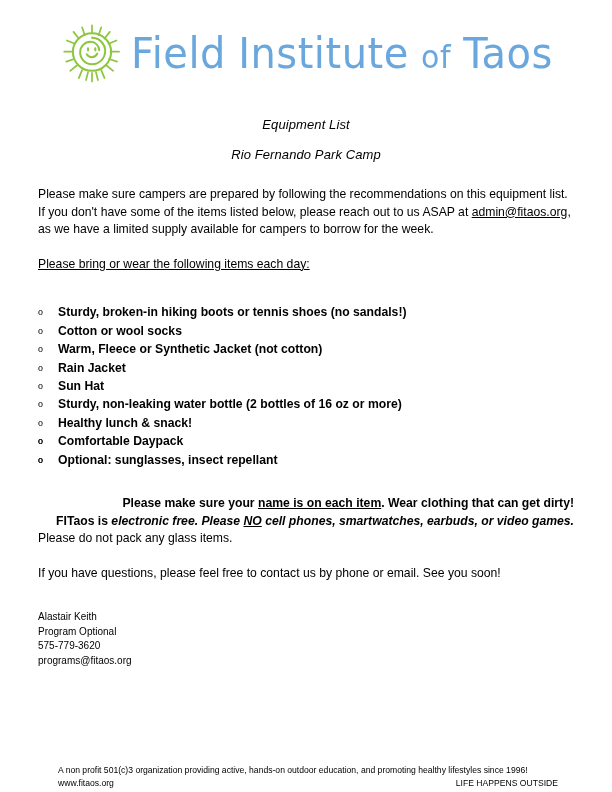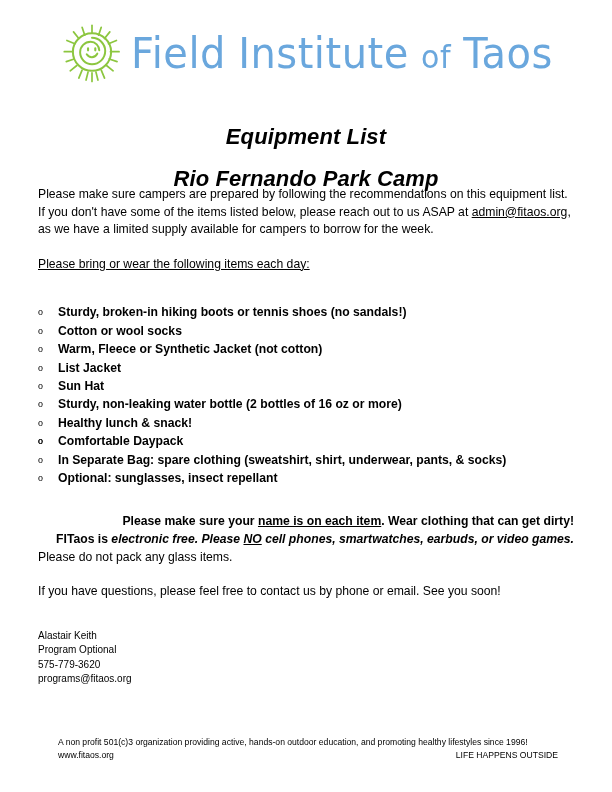--- a/index.html
+++ b/index.html
@@ -60,25 +60,25 @@
 
   
   .title-block {
     position: absolute;
     left: 0;
     top: 108px;
     width: 612px;
     text-align: center;
   }
   .doc-title {
-    font-size: 22px;
-    font-weight: bold;
+    font-size: 13px;
+    font-weight: normal;
     font-style: italic;
     line-height: 26px;
-    margin: 16px;
+    margin: 4px;
     letter-spacing: 0.1px;
   }
 
   
   .content {
     position: absolute;
     left: 38px;
     top: 186px;
     width: 536px;
     font-size: 12.2px;
@@ -131,21 +131,21 @@
   .signature {
     margin-top: 28px;
     line-height: 14.5px;
     font-size: 10px;
   }
 
   
   .footer {
     position: absolute;
     left: 58px;
-    top: 736px;
+    top: 764px;
     width: 500px;
     font-size: 8.6px;
     line-height: 12.5px;
   }
   .footer-row {
     display: flex;
     justify-content: space-between;
     align-items: baseline;
   }
 </style>
@@ -206,27 +206,27 @@
 
     <p class="para-intro"><span>Please make sure campers are prepared by following the recommendations on this equipment list. If you don't have some of the items listed below, please reach out to us ASAP at </span><span class="u">admin@fitaos.org</span><span>, as we have a limited supply available for campers to borrow for the week.</span></p>
 
 
     <p class="section-head">Please bring or wear the following items each day:</p>
 
     <ul class="items">
       <li><span class="marker">o</span><span>Sturdy, broken-in hiking boots or tennis shoes (no sandals!)</span></li>
       <li><span class="marker">o</span><span>Cotton or wool socks</span></li>
       <li><span class="marker">o</span><span>Warm, Fleece or Synthetic Jacket (not cotton)</span></li>
-      <li><span class="marker">o</span><span>List Jacket</span></li>
+      <li><span class="marker">o</span><span>Rain Jacket</span></li>
       <li><span class="marker">o</span><span>Sun Hat</span></li>
       <li><span class="marker">o</span><span>Sturdy, non-leaking water bottle (2 bottles of 16 oz or more)</span></li>
       <li><span class="marker">o</span><span>Healthy lunch &amp; snack!</span></li>
       <li><span class="marker">o</span></li>
       <li><span class="marker">o</span><span>Comfortable Daypack</span></li>
-      <li><span class="marker">o</span><span>In Separate Bag: spare clothing (sweatshirt, shirt, underwear, pants, &amp; socks)</span></li>
+      <li><span class="marker">o</span></li>
       <li><span class="marker">o</span><span>Optional: sunglasses, insect repellant</span></li>
     </ul>
 
     <div class="closing">
       <p class="line-bold"><span>Please make sure your </span><span class="u">name is on each item</span><span>. Wear clothing that can get dirty!</span></p>
       <p class="line-bold"><span>FITaos is </span><span class="i">electronic free. Please </span><span class="i u">NO</span><span class="i"> cell phones, smartwatches, earbuds, or video games.</span></p>
       <p>Please do not pack any glass items.</p>
       <div class="spacer"></div>
       <p>If you have questions, please feel free to contact us by phone or email. See you soon!</p>
     </div>

